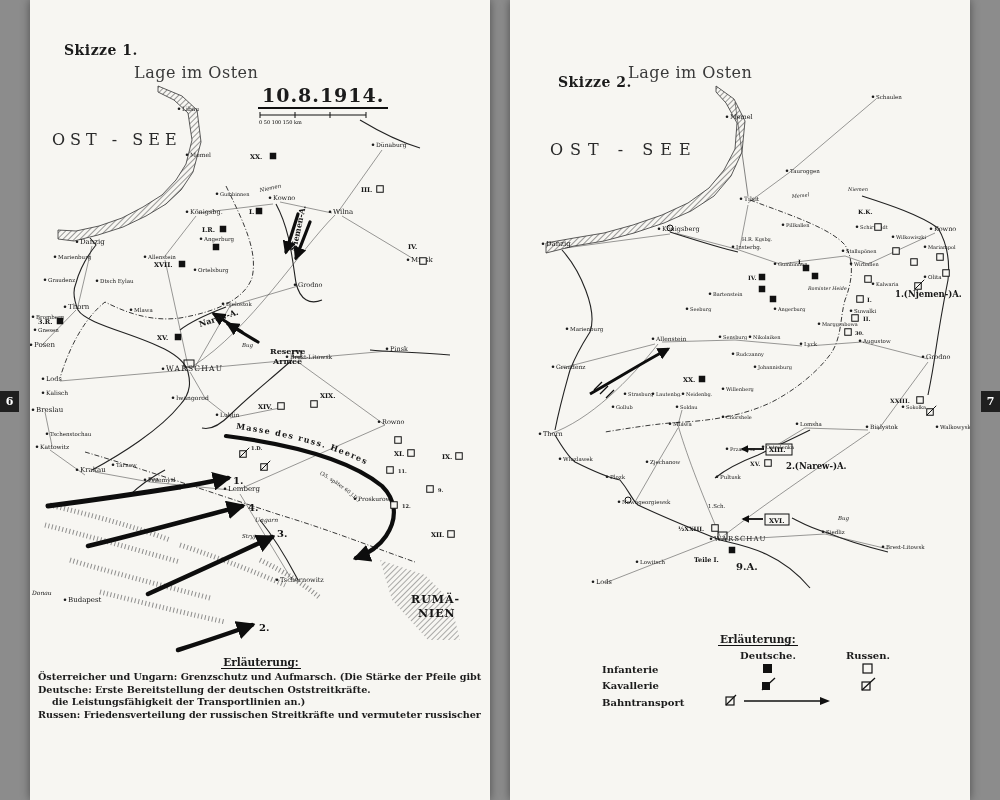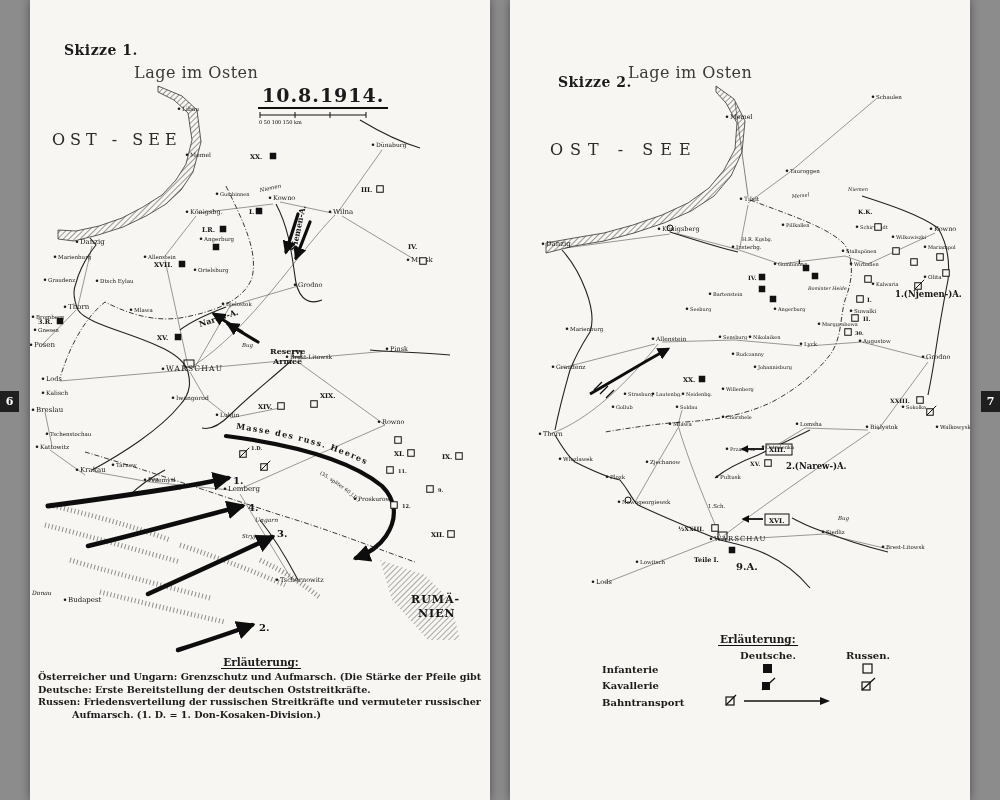--- a/index.html
+++ b/index.html
@@ -287,22 +287,22 @@
           <text x="212" y="538" font-size="5.5" font-style="italic">Stryj</text>
           <text x="230" y="192" font-size="5.5" transform="rotate(-12 230 192)" font-style="italic">Niemen</text>
           <text x="225" y="522" font-size="6" font-style="italic">Ungarn</text>
         </g>
     </svg>
 
     <div class="legend1">
       <div class="leg-title"><span>Erläuterung:</span></div>
       <div>Österreicher und Ungarn: Grenzschutz und Aufmarsch.  (Die Stärke der Pfeile gibt</div>
       <div>Deutsche: Erste Bereitstellung der deutschen Oststreitkräfte.</div>
+      <div class="ind1">die Leistungsfähigkeit der Transportlinien an.)</div>
       <div>Russen: Friedensverteilung der russischen Streitkräfte und vermuteter russischer</div>
-      <div class="ind2">Aufmarsch.  (1. D. = 1. Don-Kosaken-Division.)</div>
     </div>
   </section>
 
   <section class="page" id="pageR">
     <span class="ovl skizze" style="left:48px;top:74px">Skizze 2.</span>
     <span class="ovl rhead" style="left:118px;top:63px">Lage im Osten</span>
 
 
     <div class="ovl sea" style="left:40px;top:140px;letter-spacing:7px">OST - SEE</div>
 

